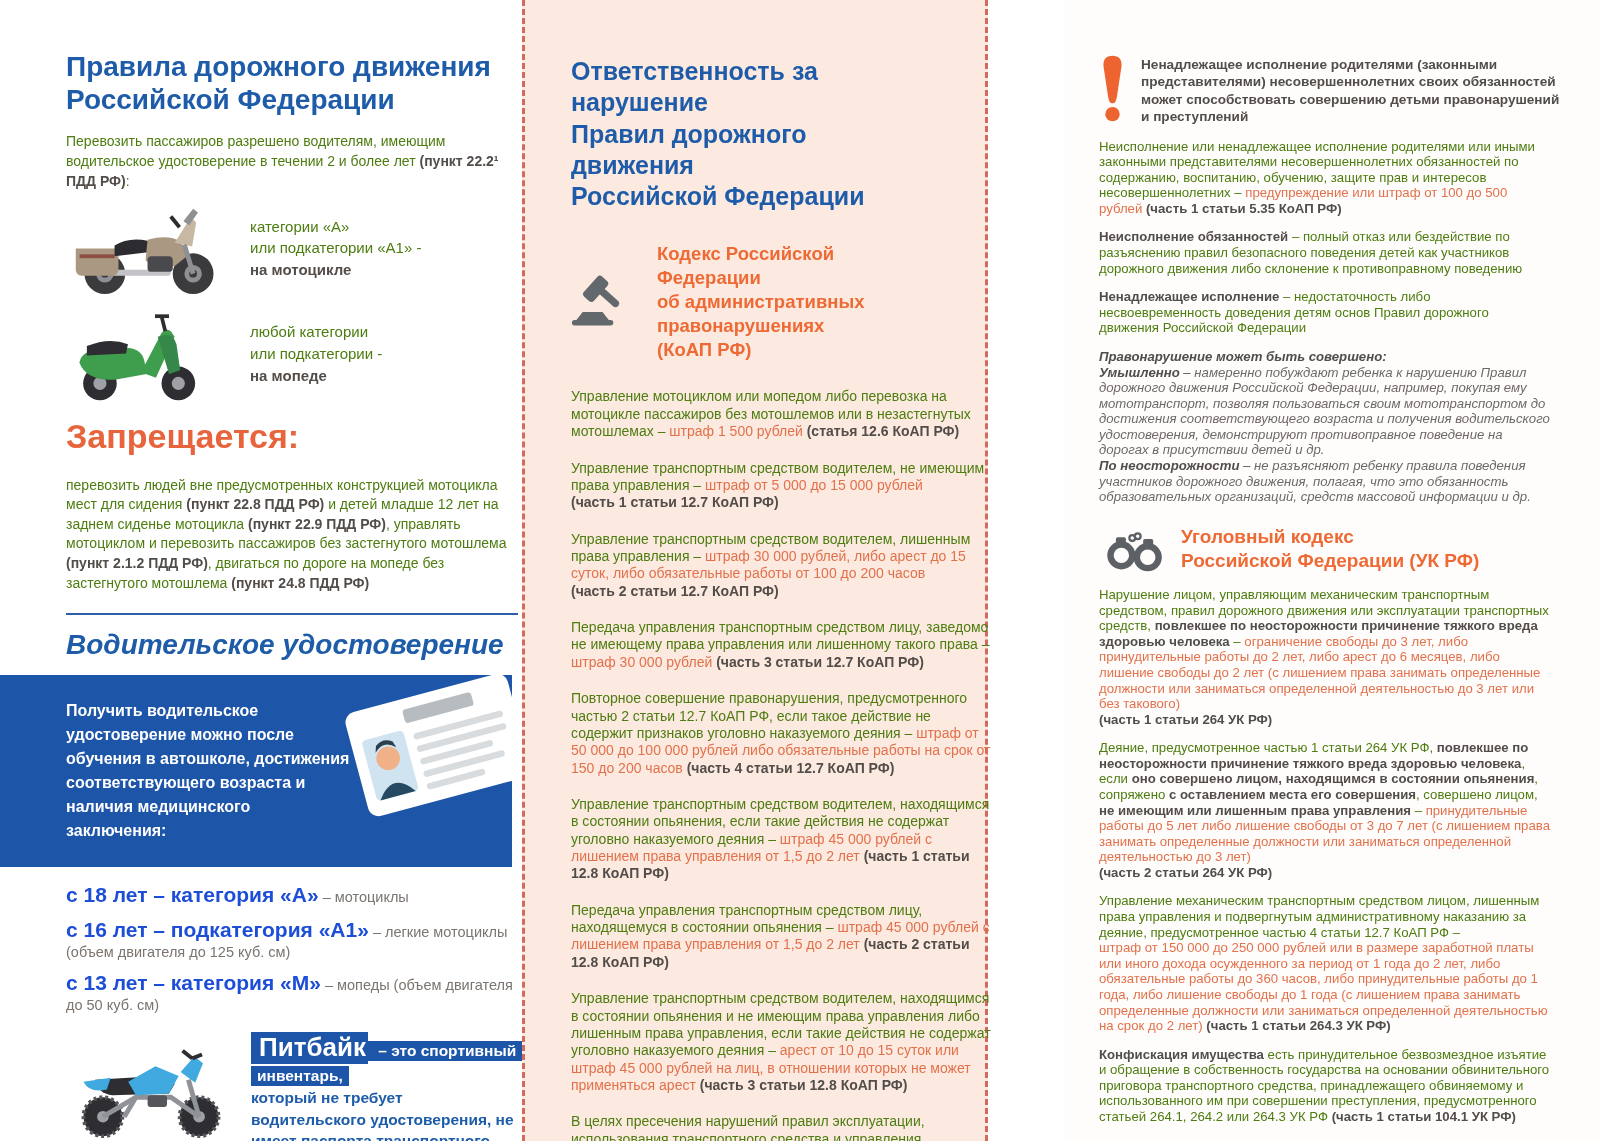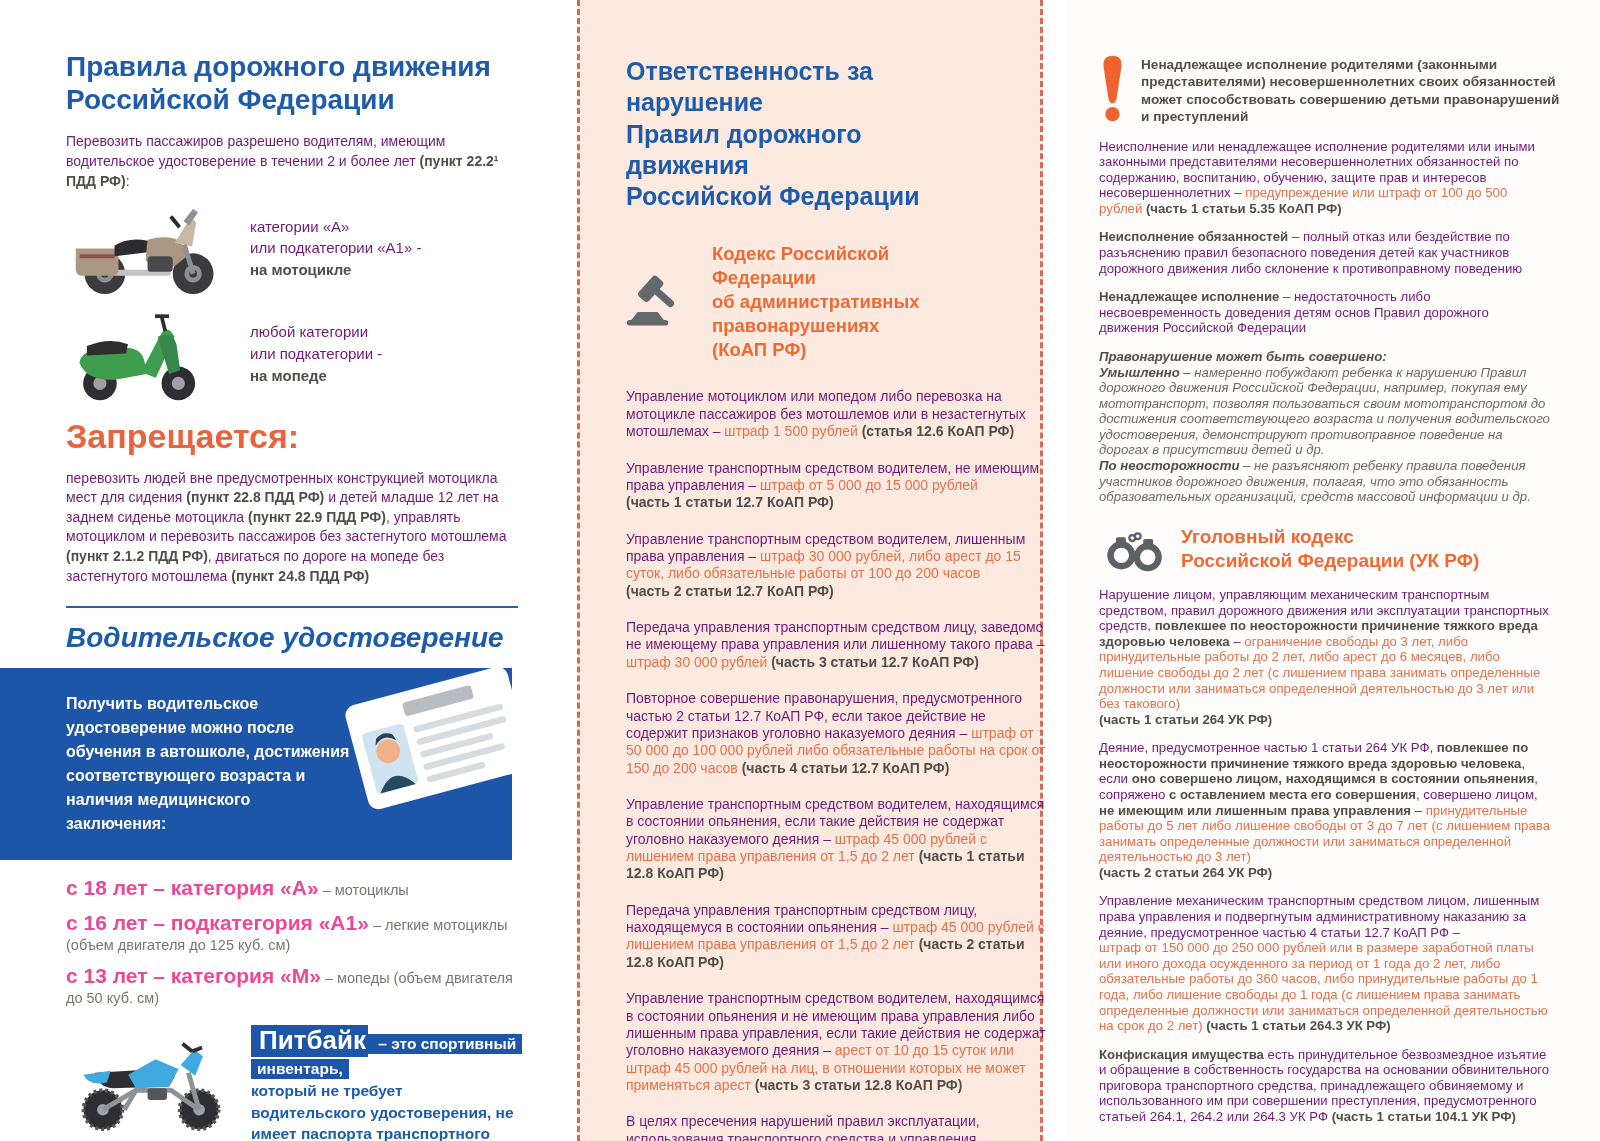--- a/index.html
+++ b/index.html
@@ -3,57 +3,57 @@
 <meta charset="utf-8">
 <style>
   * { margin:0; padding:0; box-sizing:border-box; }
   html,body { width:1600px; height:1141px; }
   body {
     position:relative; overflow:hidden; background:#ffffff;
     font-family:"Liberation Sans", sans-serif;
   }
   .panel { position:absolute; top:0; height:1141px; }
   .panel-left  { left:0; width:545px; background:#ffffff; padding:50px 24px 0 66px; }
-  .panel-mid   { left:577px; width:466px; background:#fceae1;
+  .panel-mid   { left:522px; width:466px; background:#fceae1;
                  border-left:3px dashed #d4695e; border-right:3px dashed #d4695e;
                  padding:56px 52px 0 46px; }
   .panel-right { left:1065px; width:535px; background:#fffdfc; padding:54px 40px 0 34px; }
 
   .accent-strip { position:absolute; left:1085px; top:0; width:515px; height:24px; background:#f4bcae; }
 
   
   .rich { white-space:pre-line; }
-  .seg-n  { color:#701a75; }
+  .seg-n  { color:#4d7c0f; }
   .seg-b  { color:#524d49; font-weight:bold; }
   .seg-o  { color:#e2714b; }
   .seg-i  { color:#6f6965; font-style:italic; }
   .seg-bi { color:#524d49; font-style:italic; font-weight:bold; }
   .seg-hl { background:#1d55a8; color:#ffffff; font-weight:bold; padding:1px 6px 2px 6px;
             -webkit-box-decoration-break:clone; box-decoration-break:clone; }
   .seg-hlb{ background:#1d55a8; color:#ffffff; font-weight:bold; padding:0 2px 2px 8px;
             font-size:26px; -webkit-box-decoration-break:clone; box-decoration-break:clone; }
   .seg-bb { color:#1d5ca9; font-weight:bold; }
 
   
   .lp-title { color:#1e5ca9; font-weight:bold; font-size:28px; line-height:1.18; white-space:pre-line; }
   .lp-intro { margin-top:16px; font-size:14px; line-height:1.42; width:440px; }
   .veh-row { display:flex; align-items:center; gap:16px; margin-top:8px; }
   .veh-img { flex:0 0 168px; text-align:center; }
   .veh-cap { font-size:15px; line-height:1.45; }
   .forbid-title { margin-top:14px; color:#e8643c; font-size:34px; font-weight:bold; }
-  .forbid-text { margin-top:13px; font-size:14px; line-height:1.4; width:455px; }
+  .forbid-text { margin-top:20px; font-size:14px; line-height:1.4; width:455px; }
   .divider { margin:20px 0 14px 0; width:452px; height:2px; background:#2e5fa8; }
   .lic-title { color:#1e5ca9; font-weight:bold; font-size:28px;font-style:italic; }
   .license-box { position:relative; margin:14px 0 0 -66px; width:512px; background:#1d55a8;
                  padding:24px 160px 24px 66px; color:#ffffff; font-weight:bold;
                  font-size:16px; line-height:1.5; }
   .id-card { position:absolute; right:-12px; top:14px; transform:rotate(-15deg); }
   .age-list { margin-top:14px; }
   .age-row { margin-bottom:7px; font-size:14.5px; line-height:1.3; }
-  .age-head { color:#ec4899; font-weight:bold; font-size:21px; }
+  .age-head { color:#1d4ed8; font-weight:bold; font-size:21px; }
   .age-tail { color:#7b746f; }
   .pit-row { display:flex; align-items:flex-start; gap:10px; margin-top:14px; }
   .pit-img { flex:0 0 175px; padding-top:10px; }
   .pit-def { font-size:15.5px; line-height:1.4; }
 
   
   .mp-title { color:#1e5ca9; font-weight:bold; font-size:25px; line-height:1.25; white-space:pre-line; }
   .code-row { display:flex; align-items:center; gap:32px; margin-top:30px; }
   .code-head { color:#ee6a35; font-weight:bold; font-size:18.5px; line-height:1.3; white-space:pre-line; }
   .mp-para { margin-top:19px; font-size:14px; line-height:1.24; width:422px; }

